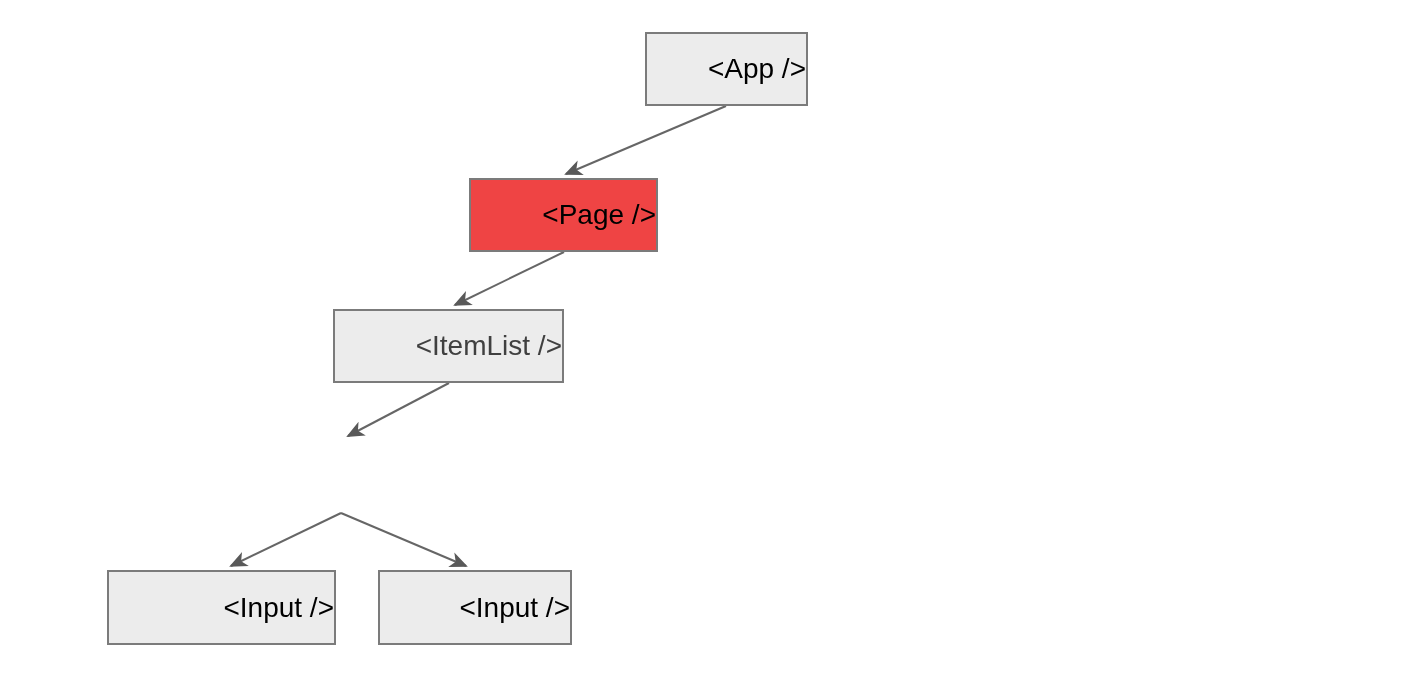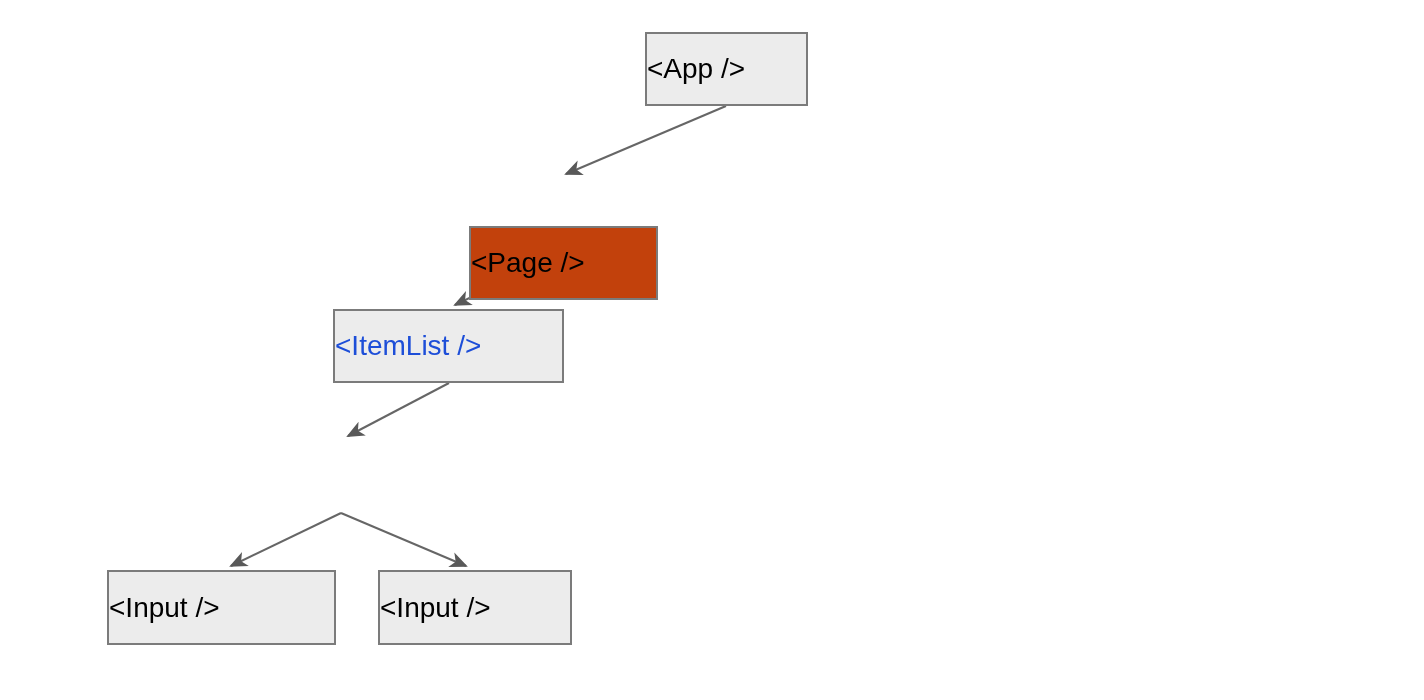--- a/index.html
+++ b/index.html
@@ -25,21 +25,21 @@
     height: 700px;
     pointer-events: none;
   }
   .node {
     position: absolute;
     box-sizing: border-box;
     background: #ececec;
     border: 2px solid #7b7b7b;
     display: flex;
     align-items: center;
-    justify-content: flex-start;
+    justify-content: flex-end;
     color: #000000;
     font-size: 28px;
     font-family: "Liberation Sans", sans-serif;
     font-weight: 400;
     letter-spacing: 0px;
     white-space: nowrap;
     line-height: 1;
   }
   .node-label {
     display: block;
@@ -62,25 +62,25 @@
         <line x1="449" y1="383" x2="348" y2="436" stroke="#666666" stroke-width="2" marker-end="url(#arrowhead)"></line>
         <line x1="341" y1="513" x2="231" y2="566" stroke="#666666" stroke-width="2" marker-end="url(#arrowhead)"></line>
         <line x1="341" y1="513" x2="466" y2="566" stroke="#666666" stroke-width="2" marker-end="url(#arrowhead)"></line>
       </g>
   </svg>
 
   <div class="node" style="left: 645px; top: 32px; width: 163px; height: 74px; background: rgb(236, 236, 236); border-color: rgb(123, 123, 123); color: rgb(0, 0, 0);">
     <span class="node-label">&lt;App /&gt;</span>
   </div>
 
-  <div class="node" style="left: 469px; top: 178px; width: 189px; height: 74px; background: #c2410c; border-color: rgb(123, 123, 123); color: rgb(0, 0, 0); margin-top: 48px;">
+  <div class="node" style="left: 469px; top: 178px; width: 189px; height: 74px; background: #ef4444; border-color: rgb(123, 123, 123); color: rgb(0, 0, 0);">
     <span class="node-label">&lt;Page /&gt;</span>
   </div>
 
-  <div class="node" style="left: 333px; top: 309px; width: 231px; height: 74px; background: rgb(236, 236, 236); border-color: rgb(123, 123, 123); color: #1d4ed8;">
+  <div class="node" style="left: 333px; top: 309px; width: 231px; height: 74px; background: rgb(236, 236, 236); border-color: rgb(123, 123, 123); color: #404040;">
     <span class="node-label">&lt;ItemList /&gt;</span>
   </div>
 
 
   <div class="node" style="left: 107px; top: 570px; width: 229px; height: 75px; background: rgb(236, 236, 236); border-color: rgb(123, 123, 123); color: rgb(0, 0, 0);">
     <span class="node-label">&lt;Input /&gt;</span>
   </div>
 
   <div class="node" style="left: 378px; top: 570px; width: 194px; height: 75px; background: rgb(236, 236, 236); border-color: rgb(123, 123, 123); color: rgb(0, 0, 0);">
     <span class="node-label">&lt;Input /&gt;</span>

